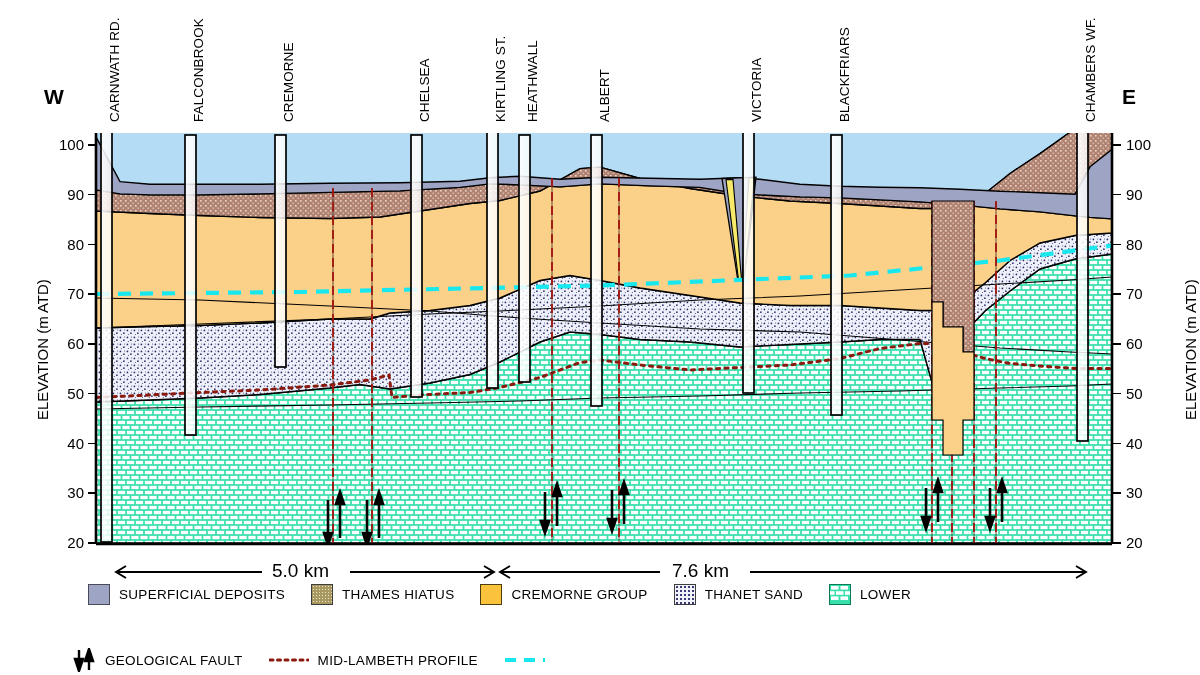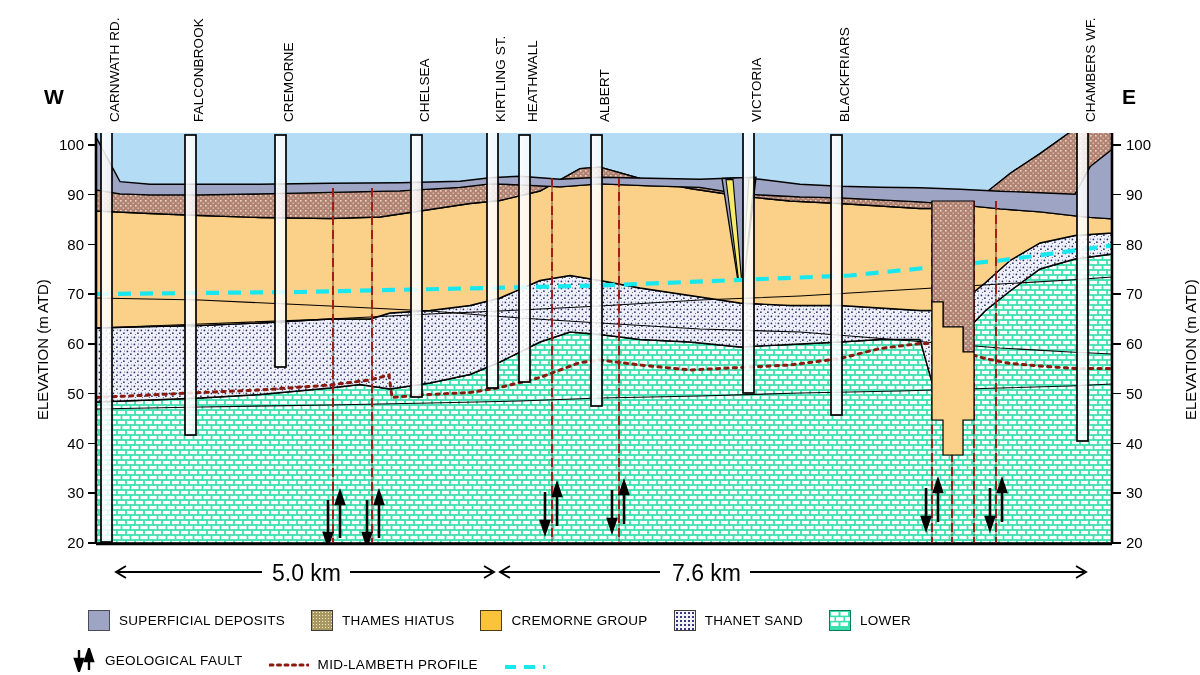--- a/index.html
+++ b/index.html
@@ -25,21 +25,21 @@
 
   
   .axis-title{
     position:absolute;font-size:15px;color:#000;white-space:nowrap;
     transform-origin:0 0;transform:rotate(-90deg);
   }
   .tick-lab{position:absolute;font-size:15px;color:#000;}
   .tick{position:absolute;background:#000;height:1.6px;width:9px;}
 
   
-  .scale-txt{position:absolute;font-size:23px;color:#000;font-weight:400;}
+  .scale-txt{position:absolute;font-size:19px;color:#000;font-weight:400;}
 
   
   .legend-row{position:absolute;display:flex;align-items:center;}
   .leg-item{display:flex;align-items:center;margin-right:26px;}
   .sw{width:22px;height:21px;border:1.6px solid #3a3a3a;box-sizing:border-box;margin-right:9px;}
   .leg-txt{font-size:13.5px;color:#000;letter-spacing:.3px;white-space:nowrap;}
 
   .sw-superficial{background:#9ea5c4;border-color:#4a4a58;}
   .sw-thames{background:#a79961;border-color:#3c3c3c;
      background-image:radial-gradient(#efe6c0 0.6px,transparent 0.7px);
@@ -293,21 +293,21 @@
       <div class="bh-label" style="left: 525px; top: 122px;">HEATHWALL</div>
       <div class="bh-label" style="left: 597px; top: 122px;">ALBERT</div>
       <div class="bh-label" style="left: 749px; top: 122px;">VICTORIA</div>
       <div class="bh-label" style="left: 837px; top: 122px;">BLACKFRIARS</div>
       <div class="bh-label" style="left: 1083px; top: 122px;">CHAMBERS WF.</div>
     </div>
 
   <div class="scale-txt" style="left:272px;top:560px;">5.0 km</div>
   <div class="scale-txt" style="left:672px;top:560px;text-align:center;">7.6 km</div>
 
-  <div class="legend-row" style="left:88px;top:610px;">
+  <div class="legend-row" style="left:88px;top:584px;">
     <div class="leg-item">
       <span class="sw sw-superficial"></span>
       <span class="leg-txt">SUPERFICIAL DEPOSITS</span>
     </div>
     <div class="leg-item">
       <span class="sw sw-thames"></span>
       <span class="leg-txt">THAMES HIATUS</span>
     </div>
     <div class="leg-item">
       <span class="sw sw-lambeth"></span>
@@ -329,21 +329,21 @@
               <rect x="15" y="6.2" width="7.5" height="3.6"></rect>
             <rect x="1" y="11.4" width="7.5" height="3.6"></rect>
               <rect x="10.5" y="11.4" width="7.5" height="3.6"></rect>
           </g>
         </svg>
       </span>
       <span class="leg-txt">LOWER</span>
     </div>
   </div>
 
-  <div class="legend-row" style="left:72px;top:648px;align-items:flex-end;">
+  <div class="legend-row" style="left:72px;top:648px;">
     <div class="leg-item">
       <span class="fault-glyph">
         <svg width="24" height="24" viewBox="0 0 24 24" style="display:block">
           <g stroke="#000" stroke-width="2.4" fill="#000">
             <line x1="7" y1="2" x2="7" y2="18"></line>
             <polygon points="7,23 3,11 11,11"></polygon>
             <line x1="17" y1="22" x2="17" y2="6"></line>
             <polygon points="17,1 13,13 21,13"></polygon>
           </g>
         </svg>

